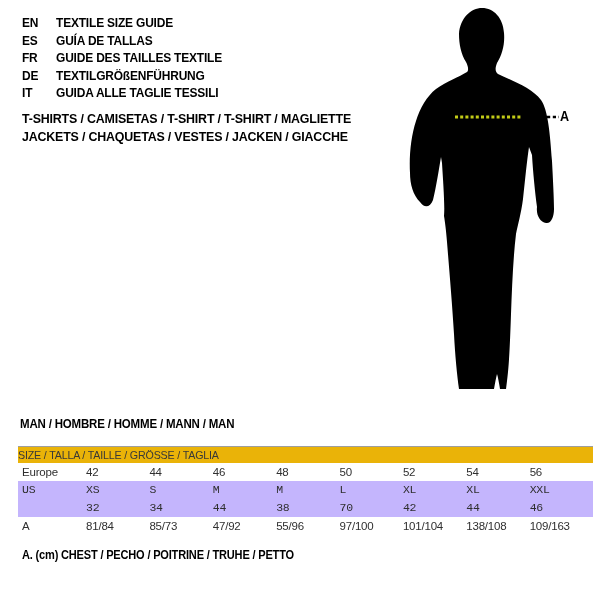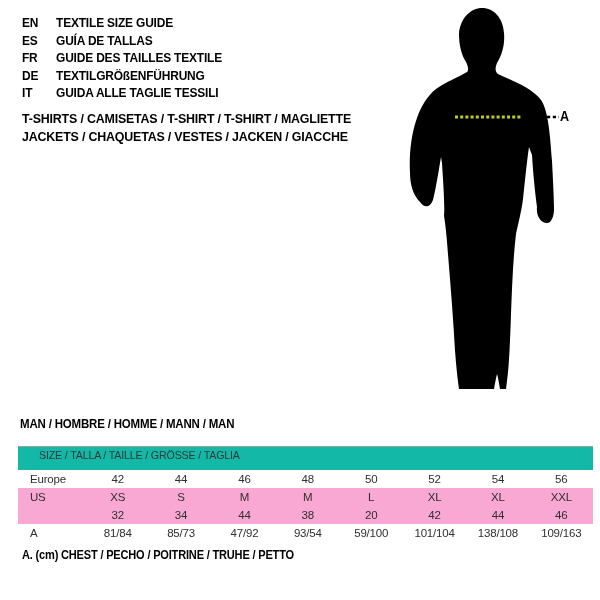--- a/index.html
+++ b/index.html
@@ -24,27 +24,27 @@
   .figure svg{display:block;}
   .measure-label{position:absolute;left:155px;top:100px;font-size:14px;font-weight:700;
     transform:scaleX(0.9);transform-origin:0 0;letter-spacing:-0.2px;}
 
   
   .section-title{left:20px;top:417px;font-size:12.5px;font-weight:700;letter-spacing:-0.2px;
     transform:scaleX(0.92);transform-origin:0 0;white-space:nowrap;}
 
   
   .size-table{left:18px;top:446px;width:575px;font-size:11.5px;color:#2f2f2f;letter-spacing:-0.2px;}
-  .table-header{height:24px;line-height:17px;background:#14b8a6;border-top:1px solid #9e9e9e;
-    color:#383838;padding-left:21px;box-sizing:border-box;overflow:hidden;white-space:nowrap;}
+  .table-header{height:17px;line-height:17px;background:#eab308;border-top:1px solid #9e9e9e;
+    color:#383838;padding-left:0;box-sizing:border-box;overflow:hidden;white-space:nowrap;}
   .table-header span{display:inline-block;transform:scaleX(0.93);transform-origin:0 0;}
   .t-row{display:grid;grid-template-columns:68px repeat(8,1fr);height:18px;line-height:18px;}
-  .t-row.shaded{background:#f9a8d4;}
-  .t-label{padding-left:4px;text-align:left;overflow:hidden;white-space:nowrap;margin-left:8px;}
-  .t-cell{text-align:center;overflow:hidden;white-space:nowrap;}
+  .t-row.shaded{background:#c4b5fd;font-family:Liberation Mono, monospace;}
+  .t-label{padding-left:4px;text-align:left;overflow:hidden;white-space:nowrap;}
+  .t-cell{text-align:left;overflow:hidden;white-space:nowrap;}
 
   
   .footnote{left:22px;top:548px;font-size:12px;font-weight:700;letter-spacing:-0.2px;
     transform:scaleX(0.92);transform-origin:0 0;white-space:nowrap;}
 </style>
 </head>
 <body>
 
 <div class="abs lang-block">
   <div class="lang-row">
@@ -148,32 +148,32 @@
     <div class="t-cell">XL</div>
     <div class="t-cell">XXL</div>
   </div>
 
   <div class="t-row shaded">
     <div class="t-label"></div>
     <div class="t-cell">32</div>
     <div class="t-cell">34</div>
     <div class="t-cell">44</div>
     <div class="t-cell">38</div>
-    <div class="t-cell">20</div>
+    <div class="t-cell">70</div>
     <div class="t-cell">42</div>
     <div class="t-cell">44</div>
     <div class="t-cell">46</div>
   </div>
 
   <div class="t-row">
     <div class="t-label">A</div>
     <div class="t-cell">81/84</div>
     <div class="t-cell">85/73</div>
     <div class="t-cell">47/92</div>
-    <div class="t-cell">93/54</div>
-    <div class="t-cell">59/100</div>
+    <div class="t-cell">55/96</div>
+    <div class="t-cell">97/100</div>
     <div class="t-cell">101/104</div>
     <div class="t-cell">138/108</div>
     <div class="t-cell">109/163</div>
   </div>
 </div>
 
 <div class="abs footnote">A. (cm) CHEST / PECHO / POITRINE / TRUHE / PETTO</div>
 
 </body></html>

